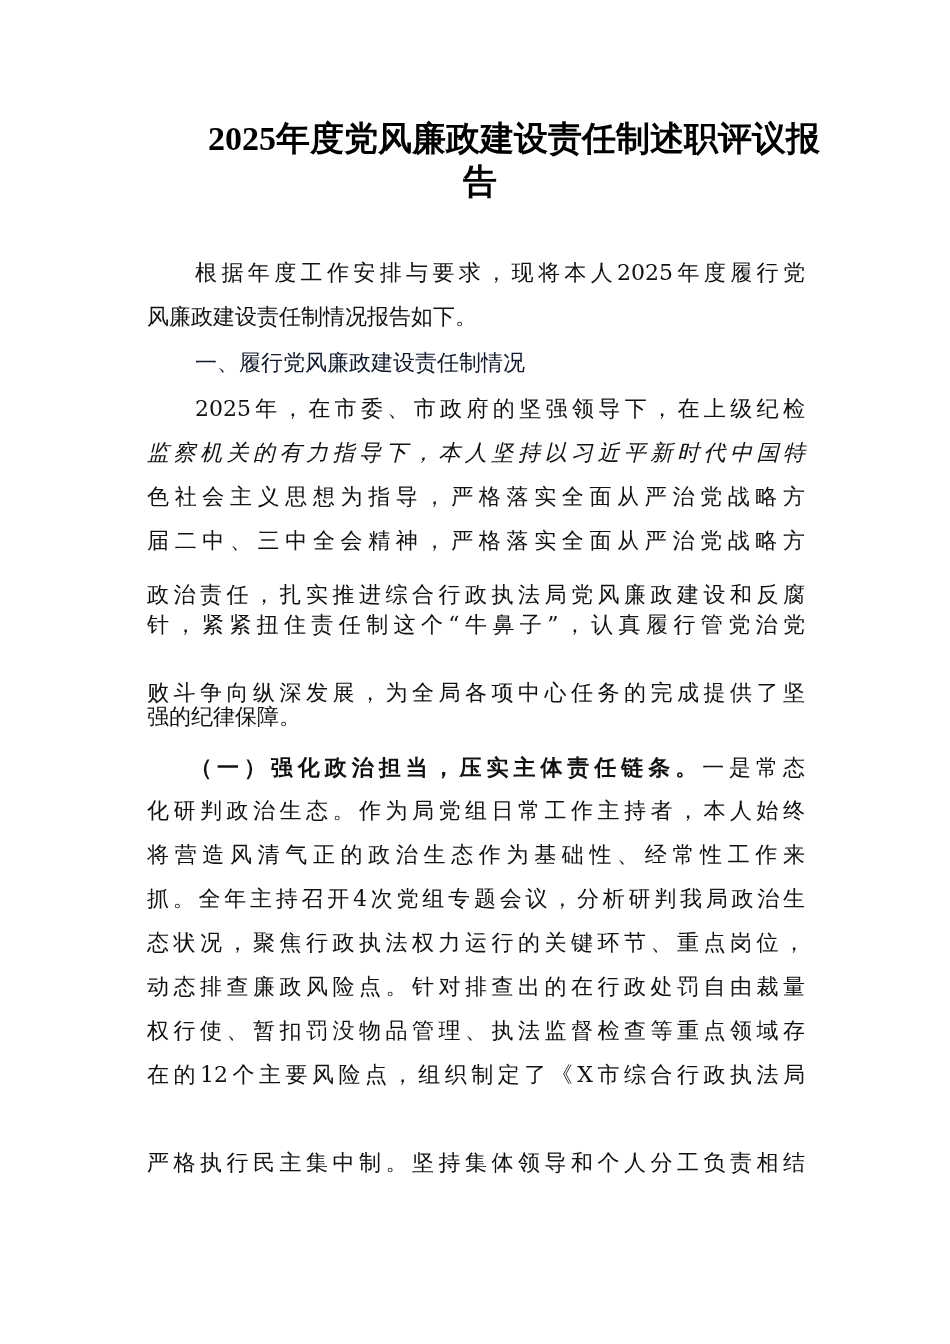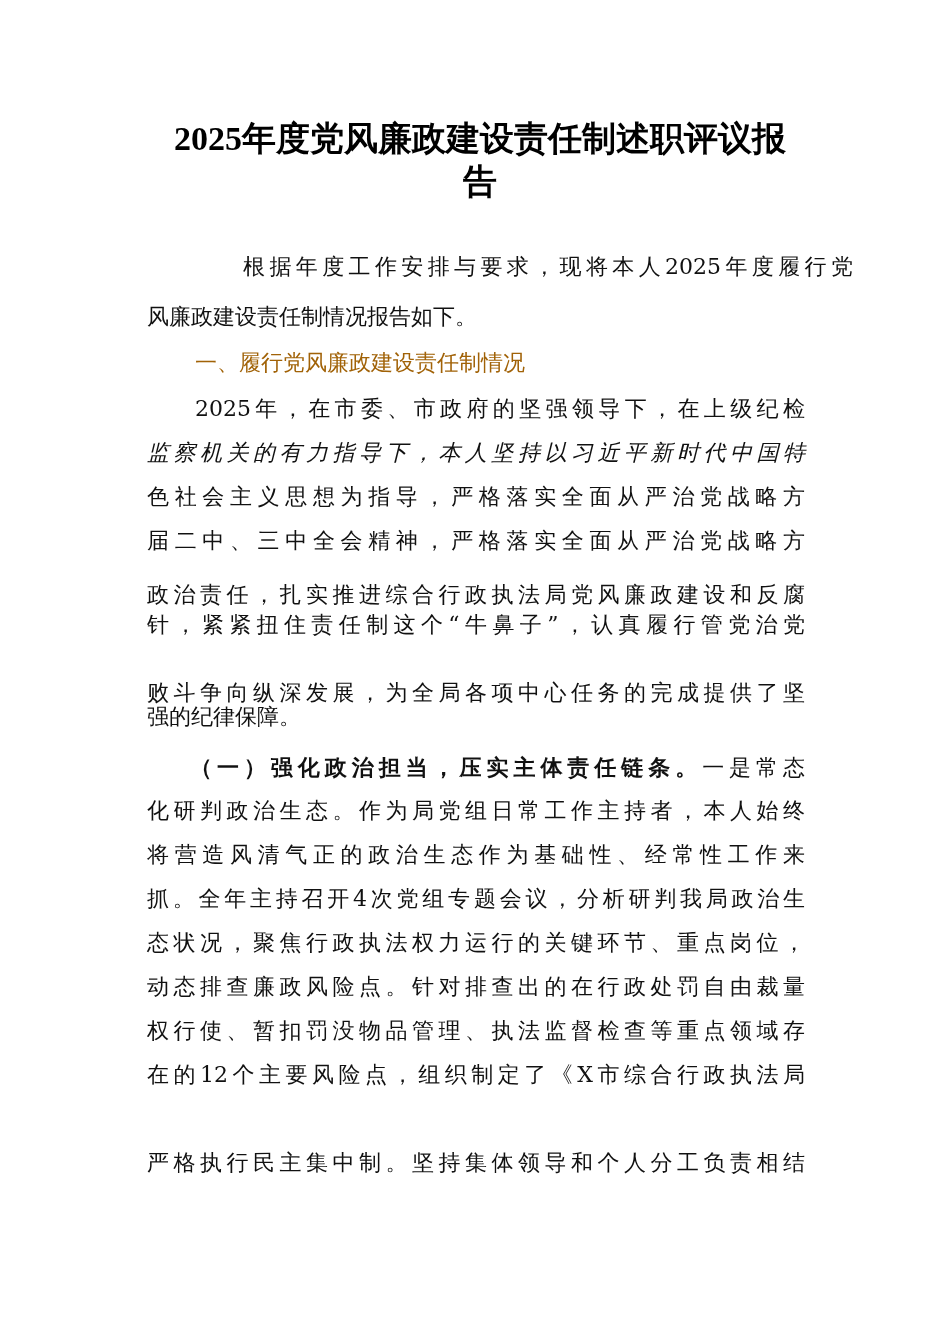--- a/index.html
+++ b/index.html
@@ -26,21 +26,21 @@
       left: 140px;
       width: 680px;
       text-align: center;
       font-family: "Liberation Serif", "DejaVu Serif", serif;
       font-weight: bold;
       font-size: 34px;
       line-height: 44px;
       letter-spacing: 0px;
       color: #000000;
     }
-    .title-l1 { top: 117px; }
+    .title-l1 { top: 117px; text-align: right; }
     .title-l2 { top: 160px; }
     .line {
       position: absolute;
       left: 147px;
       width: 658px;
       height: 44px;
       font-size: 22px;
       line-height: 30px;
       white-space: nowrap;
       text-align: justify;
@@ -51,35 +51,35 @@
       left: 195px;
       width: 610px;
     }
     .line.last {
       text-align-last: left;
     }
     .heading {
       font-family: Liberation Sans, sans-serif;
       font-weight: normal;
       text-align-last: left;
-      color: #a16207;
+      color: #0f172a;
     }
     .bold {
       font-weight: bold;
     }
   </style>
 </head>
 <body>
 
 <div class="page">
 
   <div class="title title-l1">2025年度党风廉政建设责任制述职评议报</div>
   <div class="title title-l2">告</div>
 
-  <div class="line indent" style="top:252px;margin-left:48px;">根据年度工作安排与要求，现将本人2025年度履行党</div>
+  <div class="line indent" style="top:258px;">根据年度工作安排与要求，现将本人2025年度履行党</div>
   <div class="line last" style="top:302px;">风廉政建设责任制情况报告如下。</div>
 
   <div class="line indent heading" style="top:348px;">一、履行党风廉政建设责任制情况</div>
 
   <div class="line indent" style="top:394px;">2025年，在市委、市政府的坚强领导下，在上级纪检</div>
   <div class="line" style="top:438px;font-style:italic;">监察机关的有力指导下，本人坚持以习近平新时代中国特</div>
   <div class="line" style="top:482px;">色社会主义思想为指导，严格落实全面从严治党战略方</div>
   <div class="line" style="top:526px;">届二中、三中全会精神，严格落实全面从严治党战略方</div>
   <div class="line" style="top:570px;margin-top:40px;">针，紧紧扭住责任制这个“牛鼻子”，认真履行管党治党</div>
   <div class="line" style="top:580px;">政治责任，扎实推进综合行政执法局党风廉政建设和反腐</div>

